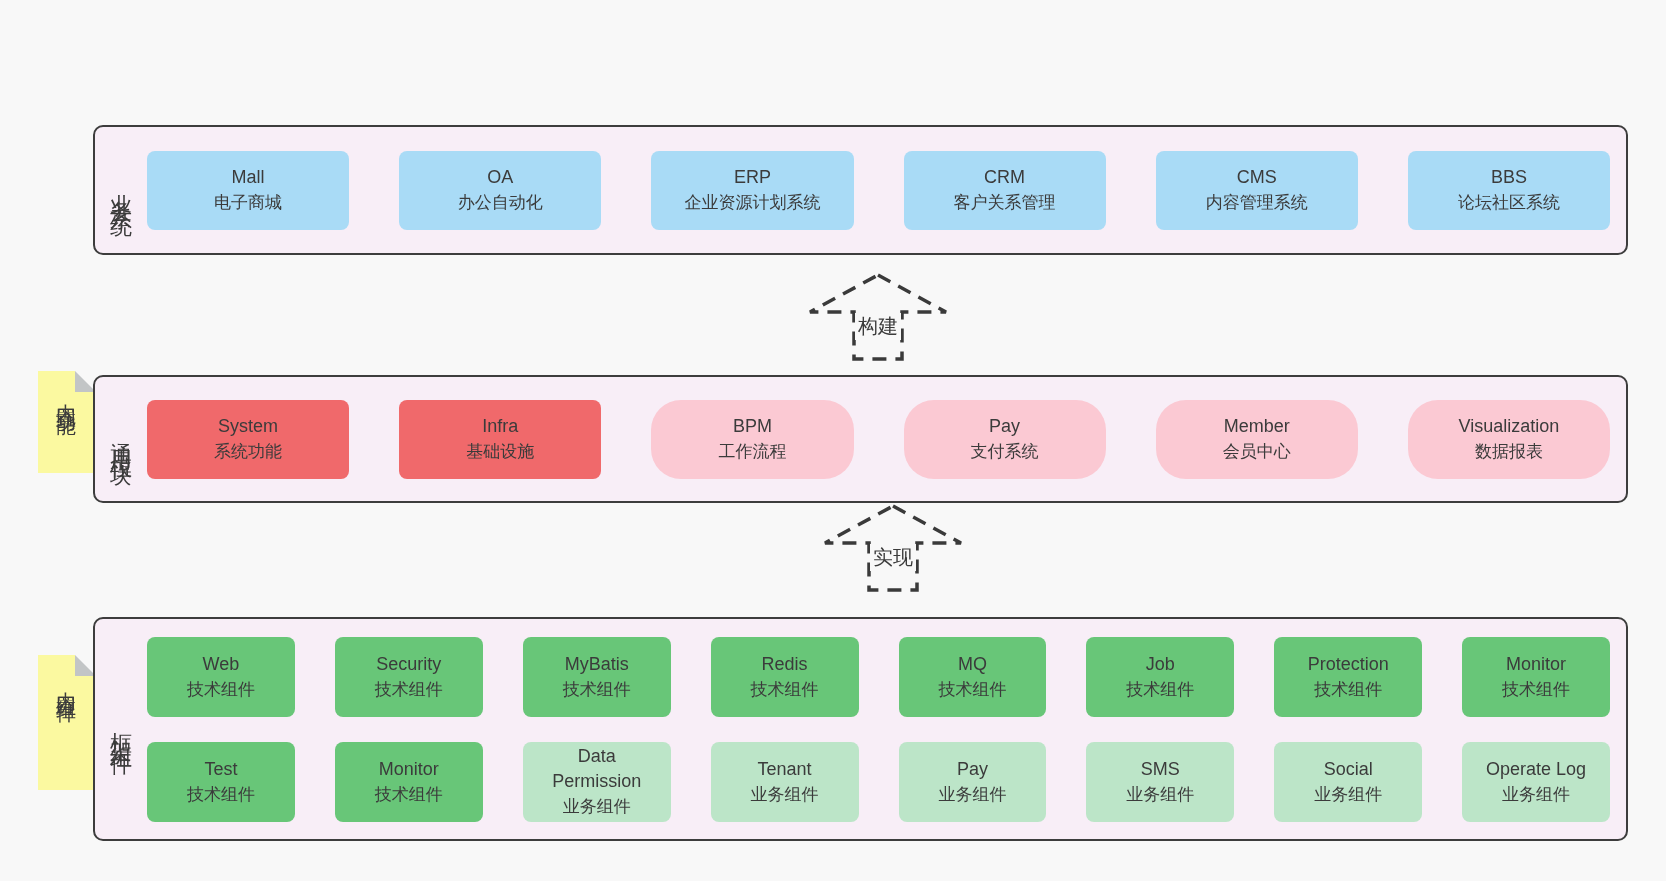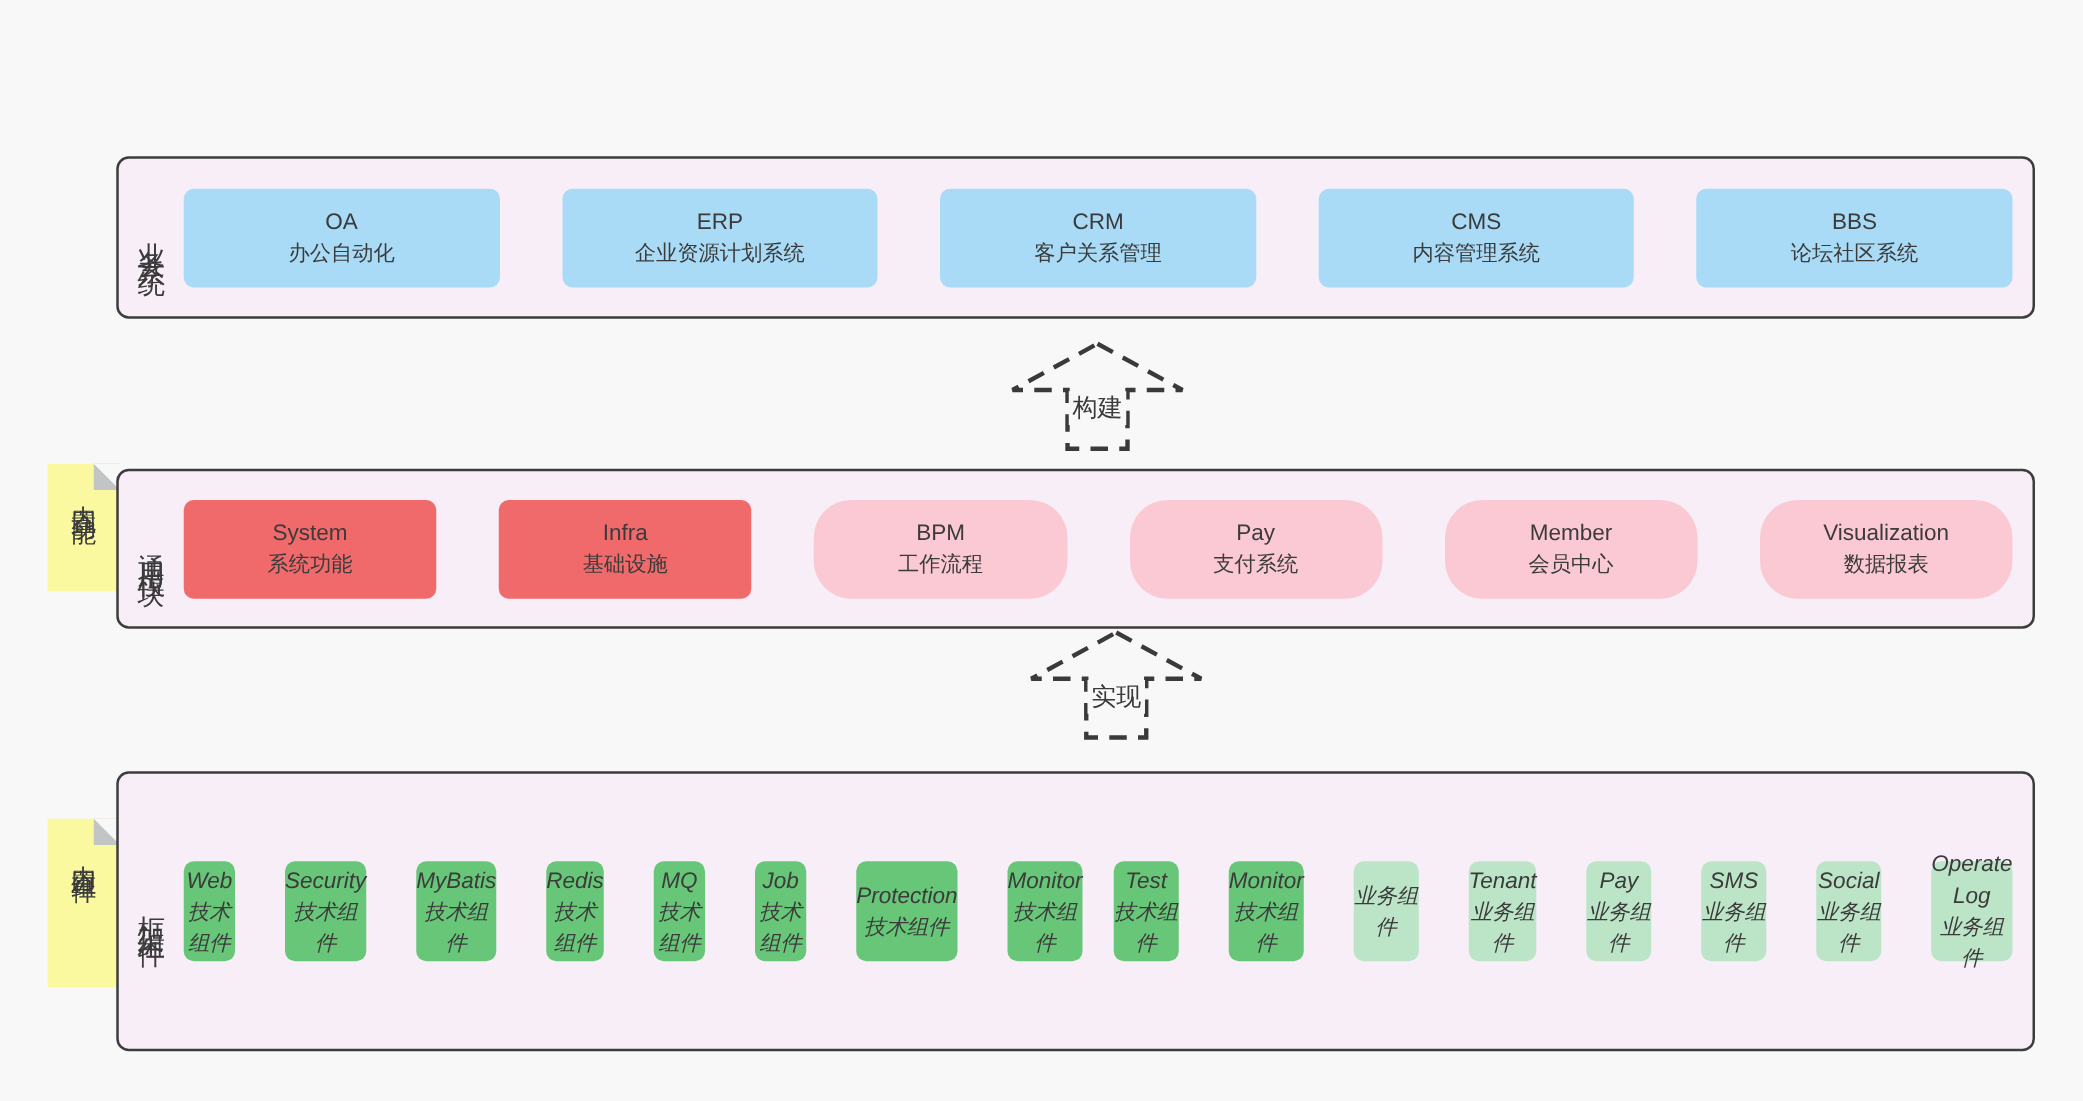--- a/index.html
+++ b/index.html
@@ -42,21 +42,21 @@
     writing-mode: vertical-rl;
     text-orientation: upright;
     font-size: 22px;
     letter-spacing: 7px;
     color: #3b3b3b;
     white-space: nowrap;
   }
 
   .boxes { flex: 1; display: flex; gap: 50px; }
   .boxes.cols8 { gap: 40px; }
-  .rows { flex: 1; display: flex; gap: 25px; font-style: italic; }
+  .rows { flex: 1; display: flex; flex-direction: column; gap: 25px; }
 
   .box {
     flex: 1;
     height: 79px;
     border-radius: 8px;
     display: flex;
     flex-direction: column;
     align-items: center;
     justify-content: center;
     text-align: center;
@@ -137,20 +137,24 @@
   <div class="sticky sticky-components">
     <span class="sticky-text">内置组件</span>
   </div>
 
   <section class="panel panel-business">
     <div class="label-col">
       <span class="vlabel">业务系统</span>
     </div>
     <div class="boxes">
         <div class="box blue">
+          <div class="box-name">Mall</div>
+          <div class="box-desc">电子商城</div>
+        </div>
+        <div class="box blue">
           <div class="box-name">OA</div>
           <div class="box-desc">办公自动化</div>
         </div>
         <div class="box blue">
           <div class="box-name">ERP</div>
           <div class="box-desc">企业资源计划系统</div>
         </div>
         <div class="box blue">
           <div class="box-name">CRM</div>
           <div class="box-desc">客户关系管理</div>
@@ -254,20 +258,21 @@
       <div class="boxes cols8">
           <div class="box green">
             <div class="box-name">Test</div>
             <div class="box-desc">技术组件</div>
           </div>
           <div class="box green">
             <div class="box-name">Monitor</div>
             <div class="box-desc">技术组件</div>
           </div>
           <div class="box lightgreen">
+            <div class="box-name">Data Permission</div>
             <div class="box-desc">业务组件</div>
           </div>
           <div class="box lightgreen">
             <div class="box-name">Tenant</div>
             <div class="box-desc">业务组件</div>
           </div>
           <div class="box lightgreen">
             <div class="box-name">Pay</div>
             <div class="box-desc">业务组件</div>
           </div>

